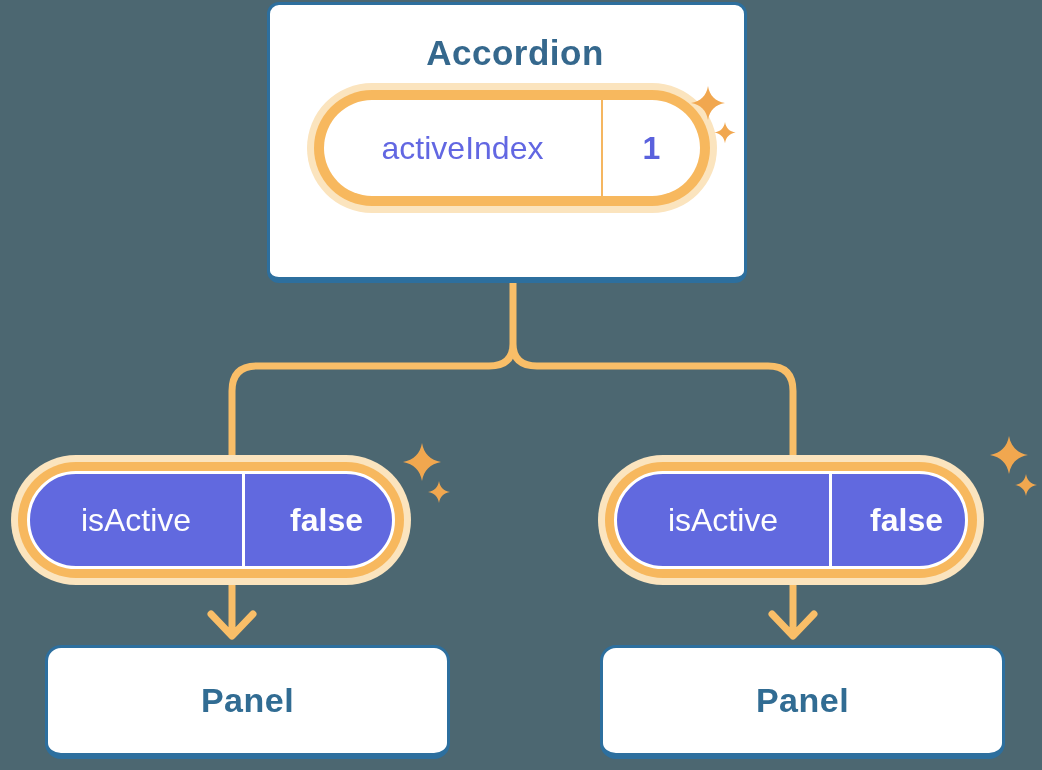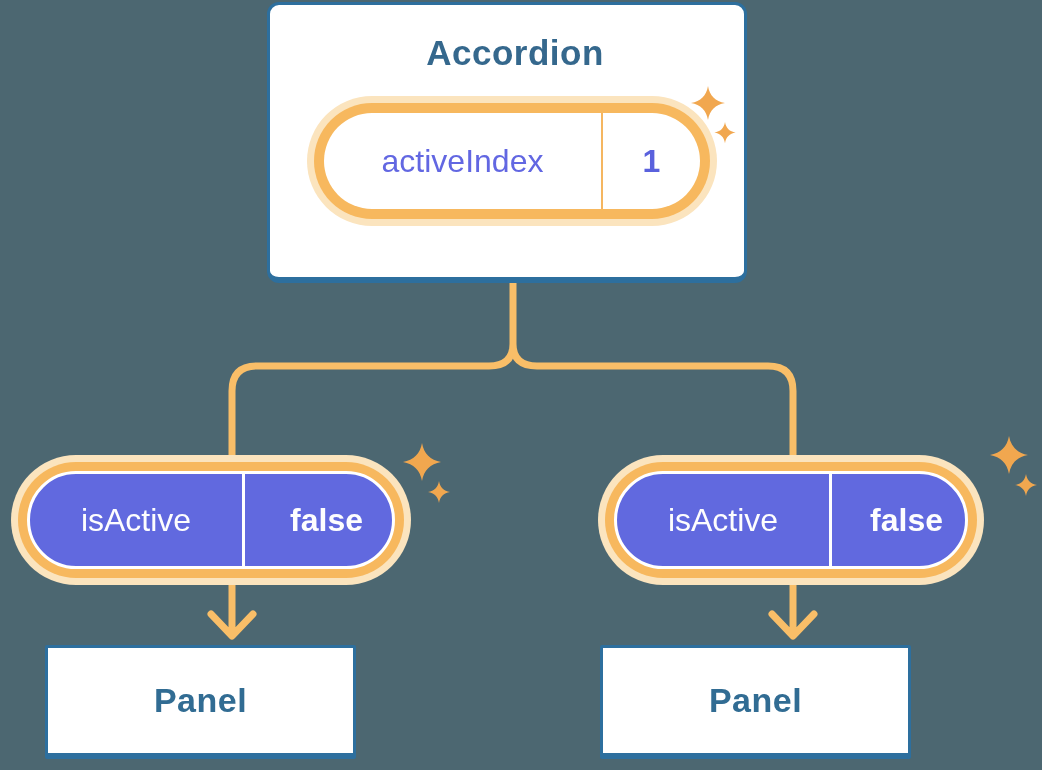--- a/index.html
+++ b/index.html
@@ -39,21 +39,21 @@
   .card-title {
     position: absolute;
     left: 16px; right: 0; top: 28px;
     text-align: center;
     font-size: 35px;
     font-weight: 600;
     color: var(--heading-text, #35688D);
     letter-spacing: .5px;
   }
 
-  .panel-card { width: 311px; height: 114px; display: flex; align-items: center; justify-content: center; border-radius: 2px; }
+  .panel-card { width: 405px; height: 114px; display: flex; align-items: center; justify-content: center; border-radius: 16px; }
   .panel-left  { left: 45px;  top: 645px; }
   .panel-right { left: 600px; top: 645px; }
   .panel-label {
     font-size: 34px;
     font-weight: 600;
     color: var(--panel-text, #316C93);
     letter-spacing: .5px;
   }
 
   
@@ -64,21 +64,21 @@
     padding: 7px;
     box-sizing: border-box;
     z-index: 3;
   }
   .pill-ring {
     height: 100%;
     border-radius: 999px;
     background: var(--pill-ring, #F7B85E);
     box-sizing: border-box;
   }
-  .state-pill { left: 307px; top: 96px; width: 410px; height: 130px; }
+  .state-pill { left: 307px; top: 83px; width: 410px; height: 130px; }
   .state-pill .pill-ring { padding: 10px; }
   .prop-pill { width: 400px; height: 130px; }
   .prop-pill .pill-ring { padding: 9px; }
   .prop-pill-left  { left: 11px;  top: 455px; }
   .prop-pill-right { left: 598px; top: 455px; width: 386px; }
 
   .pill-inner {
     height: 100%;
     border-radius: 999px;
     display: flex;

